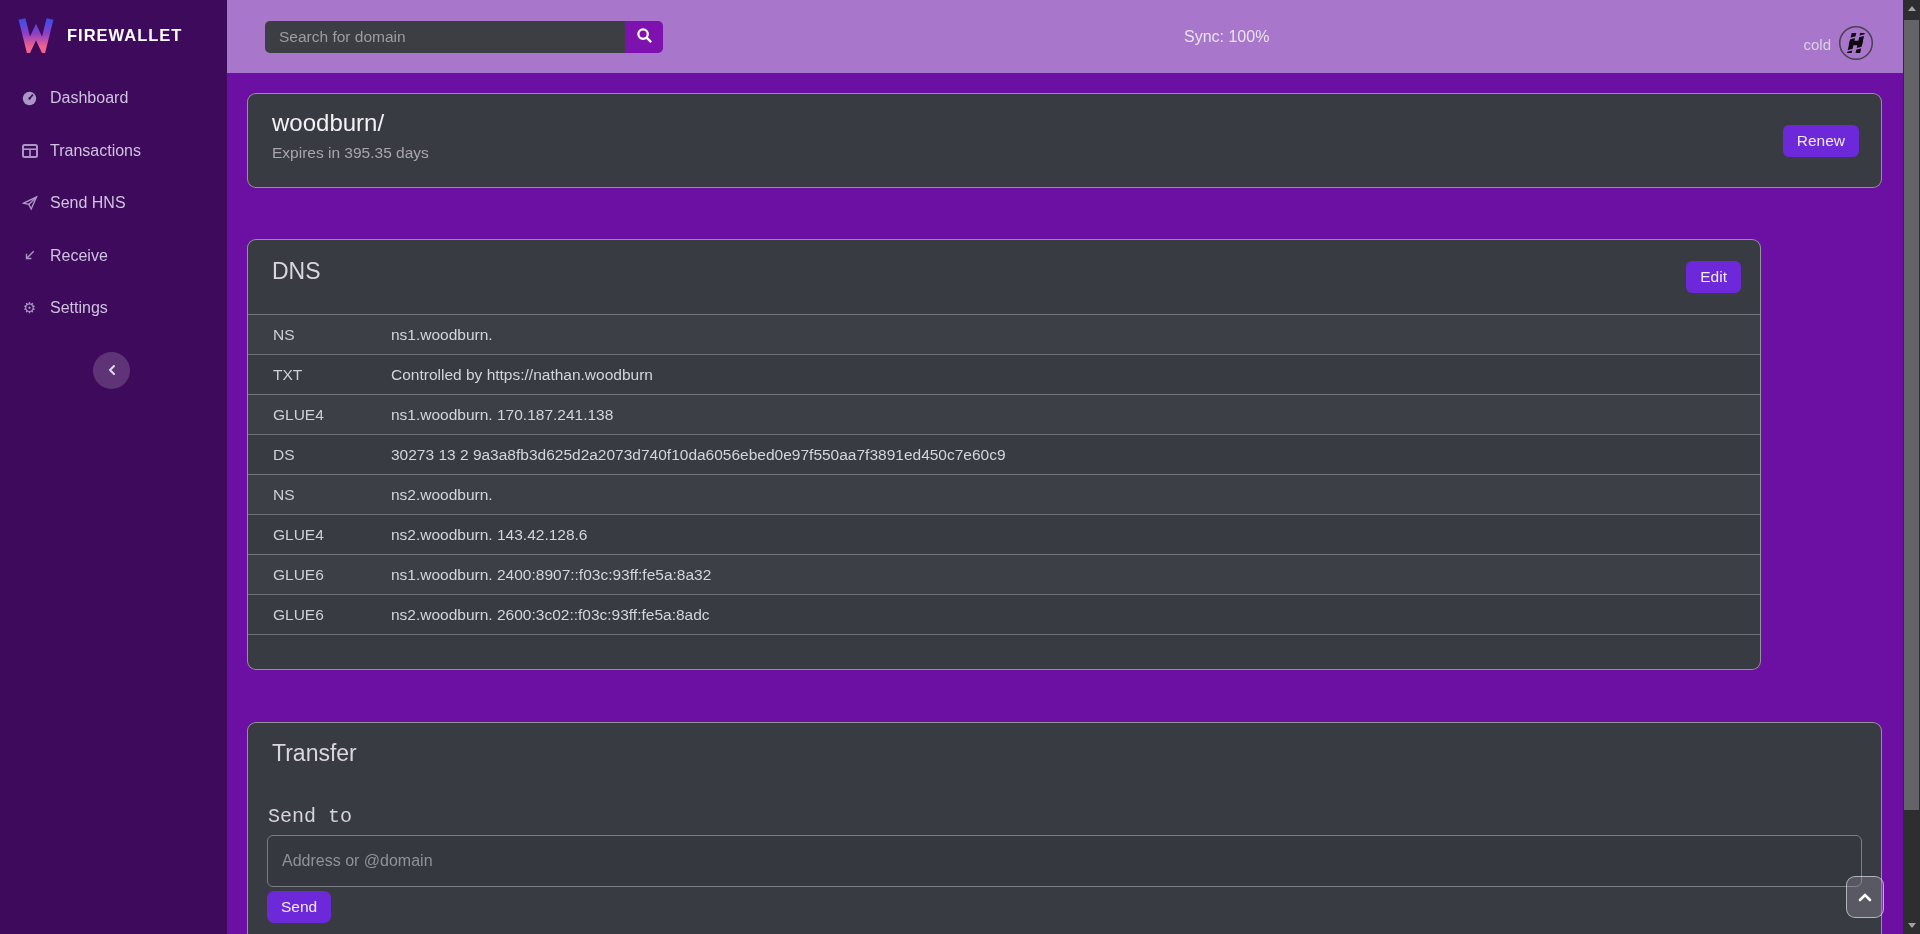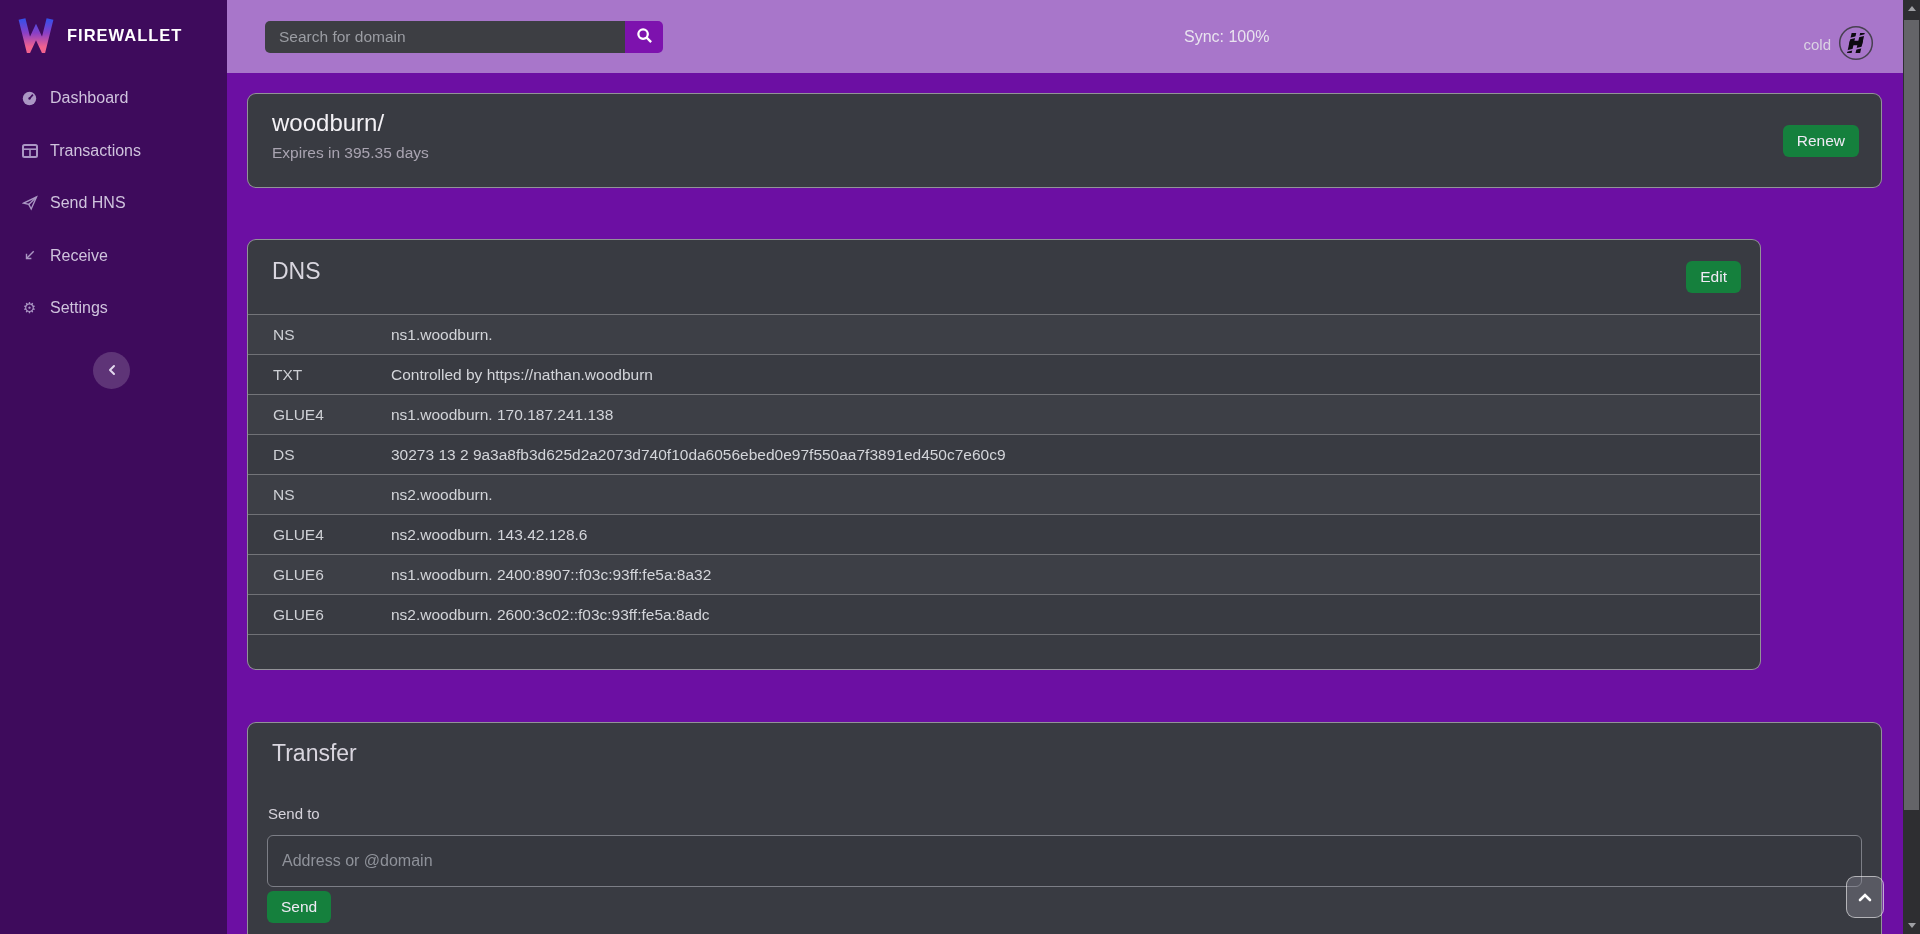--- a/index.html
+++ b/index.html
@@ -31,46 +31,46 @@
                 display:flex; align-items:center; justify-content:center; cursor:pointer; }
   .sync { position:absolute; left:957px; top:0; height:73px; display:flex; align-items:center;
           color:#e9e4ef; font-size:16px; }
   .wallet-group { position:absolute; right:29px; top:8px; height:73px; display:flex; align-items:center; gap:7px; cursor:pointer; }
   .wallet-name { color:#dbd3e3; font-size:15px; }
 
   
   .card { position:absolute; background:#393b42; border:1px solid rgba(255,255,255,0.45);
           border-radius:9px; z-index:6; }
   .card-title { font-size:23px; color:#d9d6df; font-weight:400; }
-  .btn-purple { background:#15803d; color:#f0eaf6; border:none; border-radius:6px;
+  .btn-purple { background:#6d28d9; color:#f0eaf6; border:none; border-radius:6px;
                 padding:7px 14px; font-size:15.5px; font-family:inherit; cursor:pointer; }
 
   #domain-card { left:247px; top:93px; width:1635px; height:95px; padding:15px 24px; }
   .domain-title { font-size:24px; color:#f3f1f5; font-weight:500; margin-bottom:7px; }
   .domain-sub { font-size:15.5px; color:#a9a4b1; }
   .renew-btn { position:absolute; right:22px; top:50%; transform:translateY(-50%); }
 
   #dns-card { left:247px; top:239px; width:1514px; height:431px; }
   #dns-card .card-title { margin:18px 0 0 24px; }
   .edit-btn { position:absolute; right:19px; top:21px; }
   .dns-table { position:absolute; top:74px; left:0; right:0; border-bottom:1px solid rgba(255,255,255,0.28); }
   .dns-row { display:flex; align-items:center; height:40px; border-top:1px solid rgba(255,255,255,0.28);
              font-size:15.5px; }
   .dns-row:nth-child(odd) { background:rgba(255,255,255,0.025); }
   .dns-type { width:143px; padding-left:25px; color:#ced0d5; flex-shrink:0; }
   .dns-value { color:#d3d5da; }
 
   #transfer-card { left:247px; top:722px; width:1635px; height:240px; }
   #transfer-card .card-title { margin:17px 0 0 24px; }
-  .send-to-label { position:absolute; left:20px; top:82px; font-size:15px; color:#d6d3db; }
+  .send-to-label { position:absolute; left:20px; top:82px; font-size:20px; color:#d6d3db;font-family:Liberation Mono, monospace; }
   .transfer-input { position:absolute; left:19px; top:112px; width:calc(100% - 38px); height:52px;
                     background:#36383f; border:1px solid #7c7e86; border-radius:6px; outline:none;
                     color:#e6e4ea; padding:0 14px; font-size:16px; font-family:inherit; }
   .transfer-input::placeholder { color:#8f929a; }
-  .send-btn { position:absolute; left:19px; top:168px; }
+  .send-btn { position:absolute; left:19px; top:168px;border-radius:7px; }
 
   
   .scroll-top-btn { position:absolute; left:1846px; top:876px; width:38px; height:42px; border-radius:9px;
                     background:rgba(140,140,152,0.38); border:1px solid rgba(255,255,255,0.55);
                     display:flex; align-items:center; justify-content:center; cursor:pointer; z-index:10; }
 
   
   .scrollbar { position:absolute; right:0; top:0; width:17px; height:934px; background:#2e2e31; z-index:20; }
   .sb-btn { position:absolute; left:0; width:17px; height:17px; display:flex; align-items:center; justify-content:center; cursor:pointer; }
   .sb-btn.up { top:0; } .sb-btn.down { bottom:0; }

